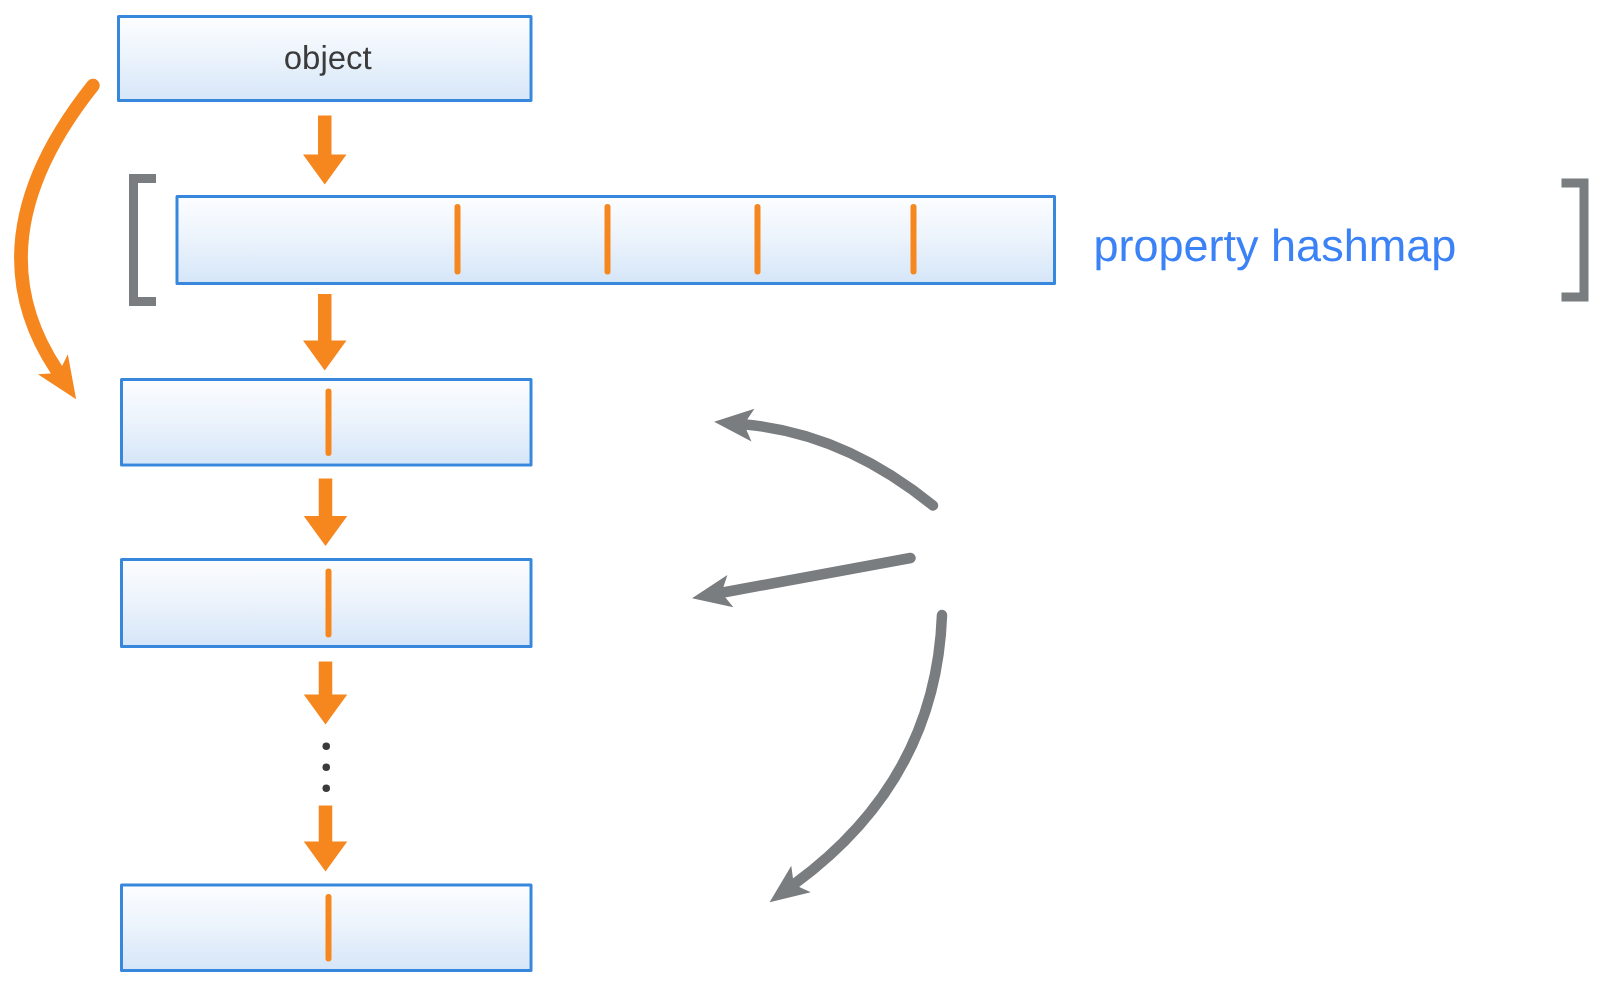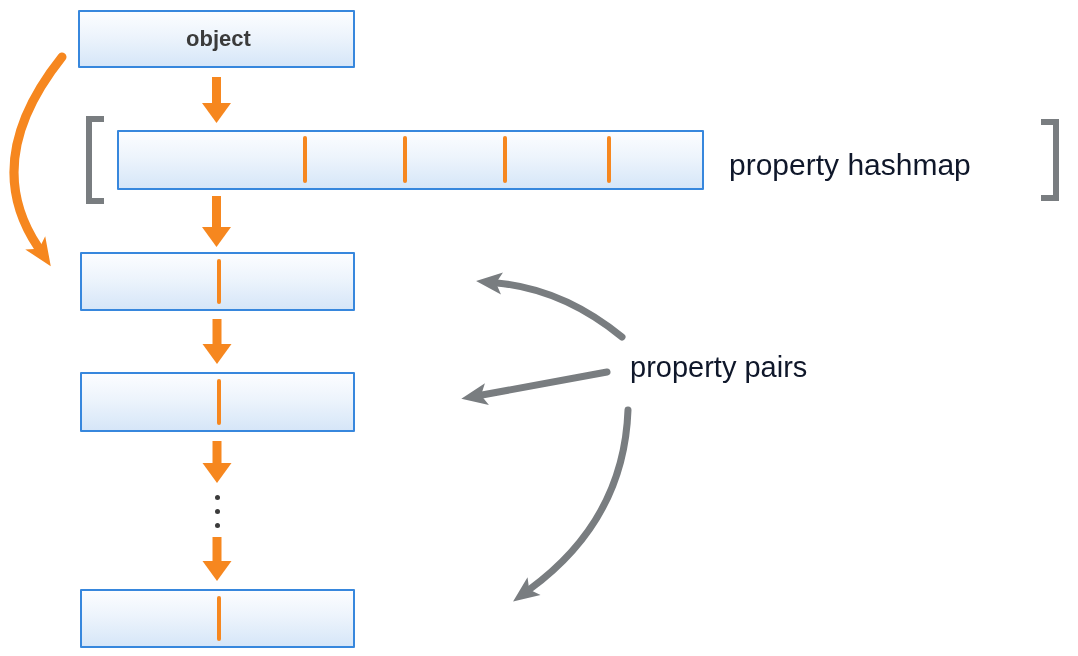--- a/index.html
+++ b/index.html
@@ -30,21 +30,21 @@
   .tick {
     position: absolute;
     width: 4px;
     background: #F6871F;
     border-radius: 2px;
   }
   .htick { top: 4px; bottom: 5px; }
   .ptick { top: 5px; bottom: 5px; }
   .free-label {
     position: absolute;
-    color: #0f172a;
+    color: #3b82f6;
     white-space: nowrap;
   }
   #hashmap-label { left: 729px; top: 148px; font-size: 30px; line-height: 34px; height: 34px; }
   #pairs-label   { left: 630px; top: 350px; font-size: 29px; line-height: 34px; height: 34px; }
   .dot {
     position: absolute;
     width: 5px; height: 5px;
     border-radius: 50%;
     background: #3B3B3B;
     left: 215px;
@@ -55,21 +55,21 @@
     width: 1078px; height: 656px;
     pointer-events: none;
   }
 </style>
 </head>
 <body>
 
 <div id="canvas">
 
   <div class="box" style="left:78px; top:10px; width:277px; height:58px;">
-    <div class="box-label" style="left:4px; right:0;font-weight:bold;">object</div>
+    <div class="box-label" style="left:4px; right:0;">object</div>
   </div>
 
   <div class="box" style="left:117px; top:130px; width:587px; height:60px;">
     <div class="tick htick" style="left:184px;"></div>
     <div class="tick htick" style="left:284px;"></div>
     <div class="tick htick" style="left:384px;"></div>
     <div class="tick htick" style="left:488px;"></div>
   </div>
 
   <div class="box" style="left:80px; top:252px; width:275px; height:59px;">
@@ -80,21 +80,20 @@
   </div>
   <div class="box" style="left:80px; top:589px; width:275px; height:59px;">
     <div class="tick ptick" style="left:135px;"></div>
   </div>
 
   <div class="dot" style="top:495px;"></div>
   <div class="dot" style="top:509px;"></div>
   <div class="dot" style="top:523px;"></div>
 
   <div class="free-label" id="hashmap-label">property hashmap</div>
-  <div class="free-label" id="pairs-label">property pairs</div>
 
   <svg id="arrow-layer" viewBox="0 0 1078 656" xmlns="http://www.w3.org/2000/svg">
     <defs>
       <marker id="gray-head" markerWidth="32" markerHeight="32" refX="7" refY="15" orient="auto" markerUnits="userSpaceOnUse">
         <polygon points="2,4 28,15 2,26 8,15" fill="#797D80"></polygon>
       </marker>
       <marker id="orange-head" markerWidth="34" markerHeight="34" refX="7" refY="16" orient="auto" markerUnits="userSpaceOnUse">
         <polygon points="2,4 30,16 2,28 9,16" fill="#F6871F"></polygon>
       </marker>
     </defs>

